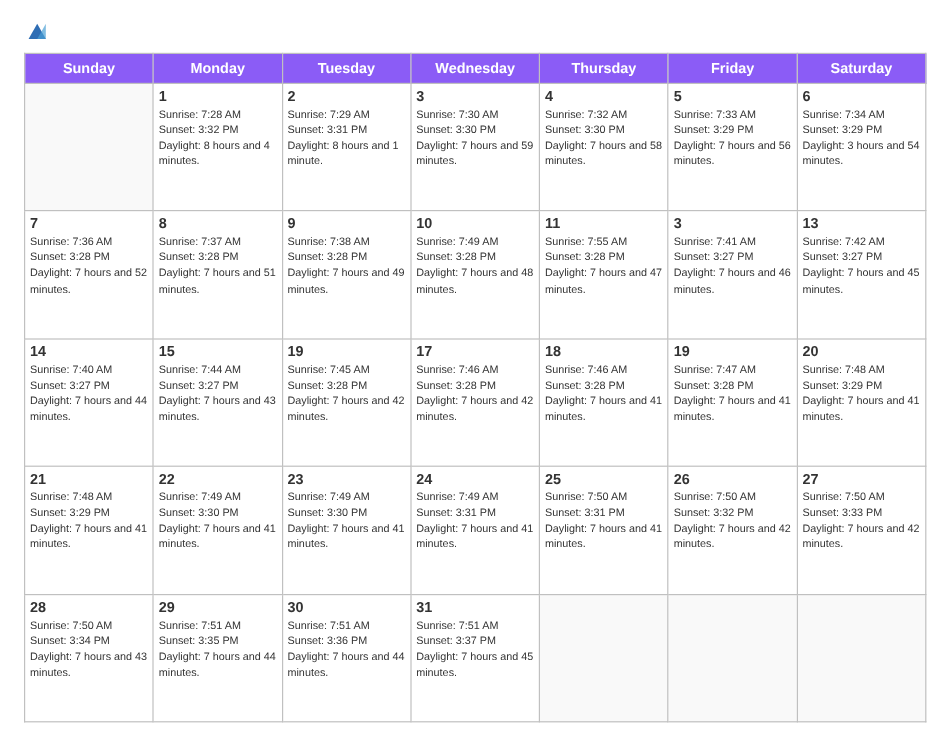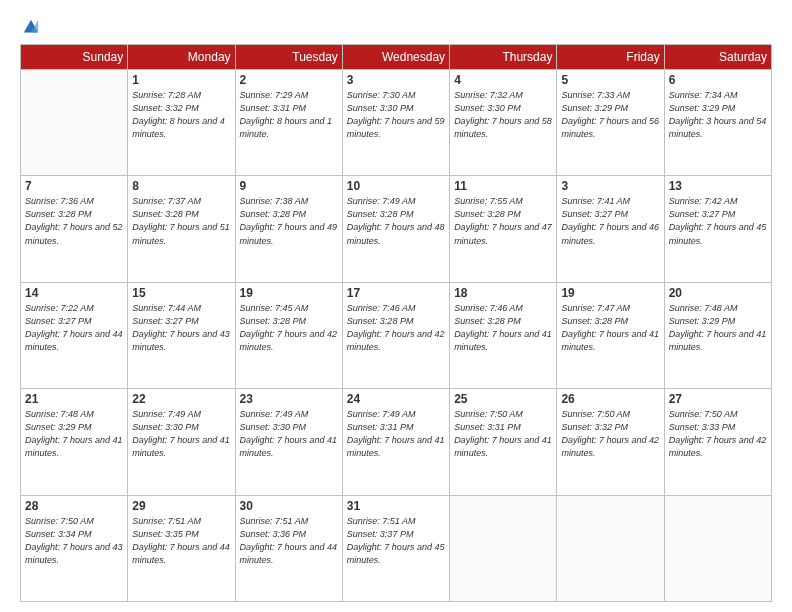--- a/index.html
+++ b/index.html
@@ -60,26 +60,26 @@
       font-size: 16px;
       color: #555;
     }
     .calendar {
       flex: 1;
       border-collapse: collapse;
       width: 100%;
       table-layout: fixed;
     }
     .calendar th {
-      background-color: #b91c1c;
+      background-color: #8b5cf6;
       color: #fff;
       font-size: 12px;
-      font-weight: normal;
+      font-weight: bold;
       padding: 5px 4px;
-      text-align: right;
+      text-align: center;
       border: 1px solid #c0c0c0;
     }
     .calendar td {
       border: 1px solid #c0c0c0;
       vertical-align: top;
       padding: 3px 4px;
       font-size: 9.5px;
       color: #333;
       background: #fff;
       height: 88px;
@@ -90,21 +90,20 @@
     .day-num {
       font-size: 12px;
       font-weight: bold;
       display: block;
       margin-bottom: 2px;
     }
     .day-info {
       font-size: 9px;
       line-height: 1.45;
       color: #333;
-      font-style: italic;
     }
   </style>
 </head>
 <body>
 
 <div class="page">
   <div class="header">
     <div class="logo">
       <div class="logo-text">
         <span class="logo-general"></span>
@@ -242,21 +241,21 @@
               <div>Sunrise: 7:42 AM</div>
               <div>Sunset: 3:27 PM</div>
               <div>Daylight: 7 hours and 45 minutes.</div>
             </div>
           </td>
         </tr>
         <tr>
           <td>
             <span class="day-num">14</span>
             <div class="day-info">
-              <div>Sunrise: 7:22 AM</div>
+              <div>Sunrise: 7:40 AM</div>
               <div>Sunset: 3:27 PM</div>
               <div>Daylight: 7 hours and 44 minutes.</div>
             </div>
           </td>
           <td>
             <span class="day-num">15</span>
             <div class="day-info">
               <div>Sunrise: 7:44 AM</div>
               <div>Sunset: 3:27 PM</div>
               <div>Daylight: 7 hours and 43 minutes.</div>

